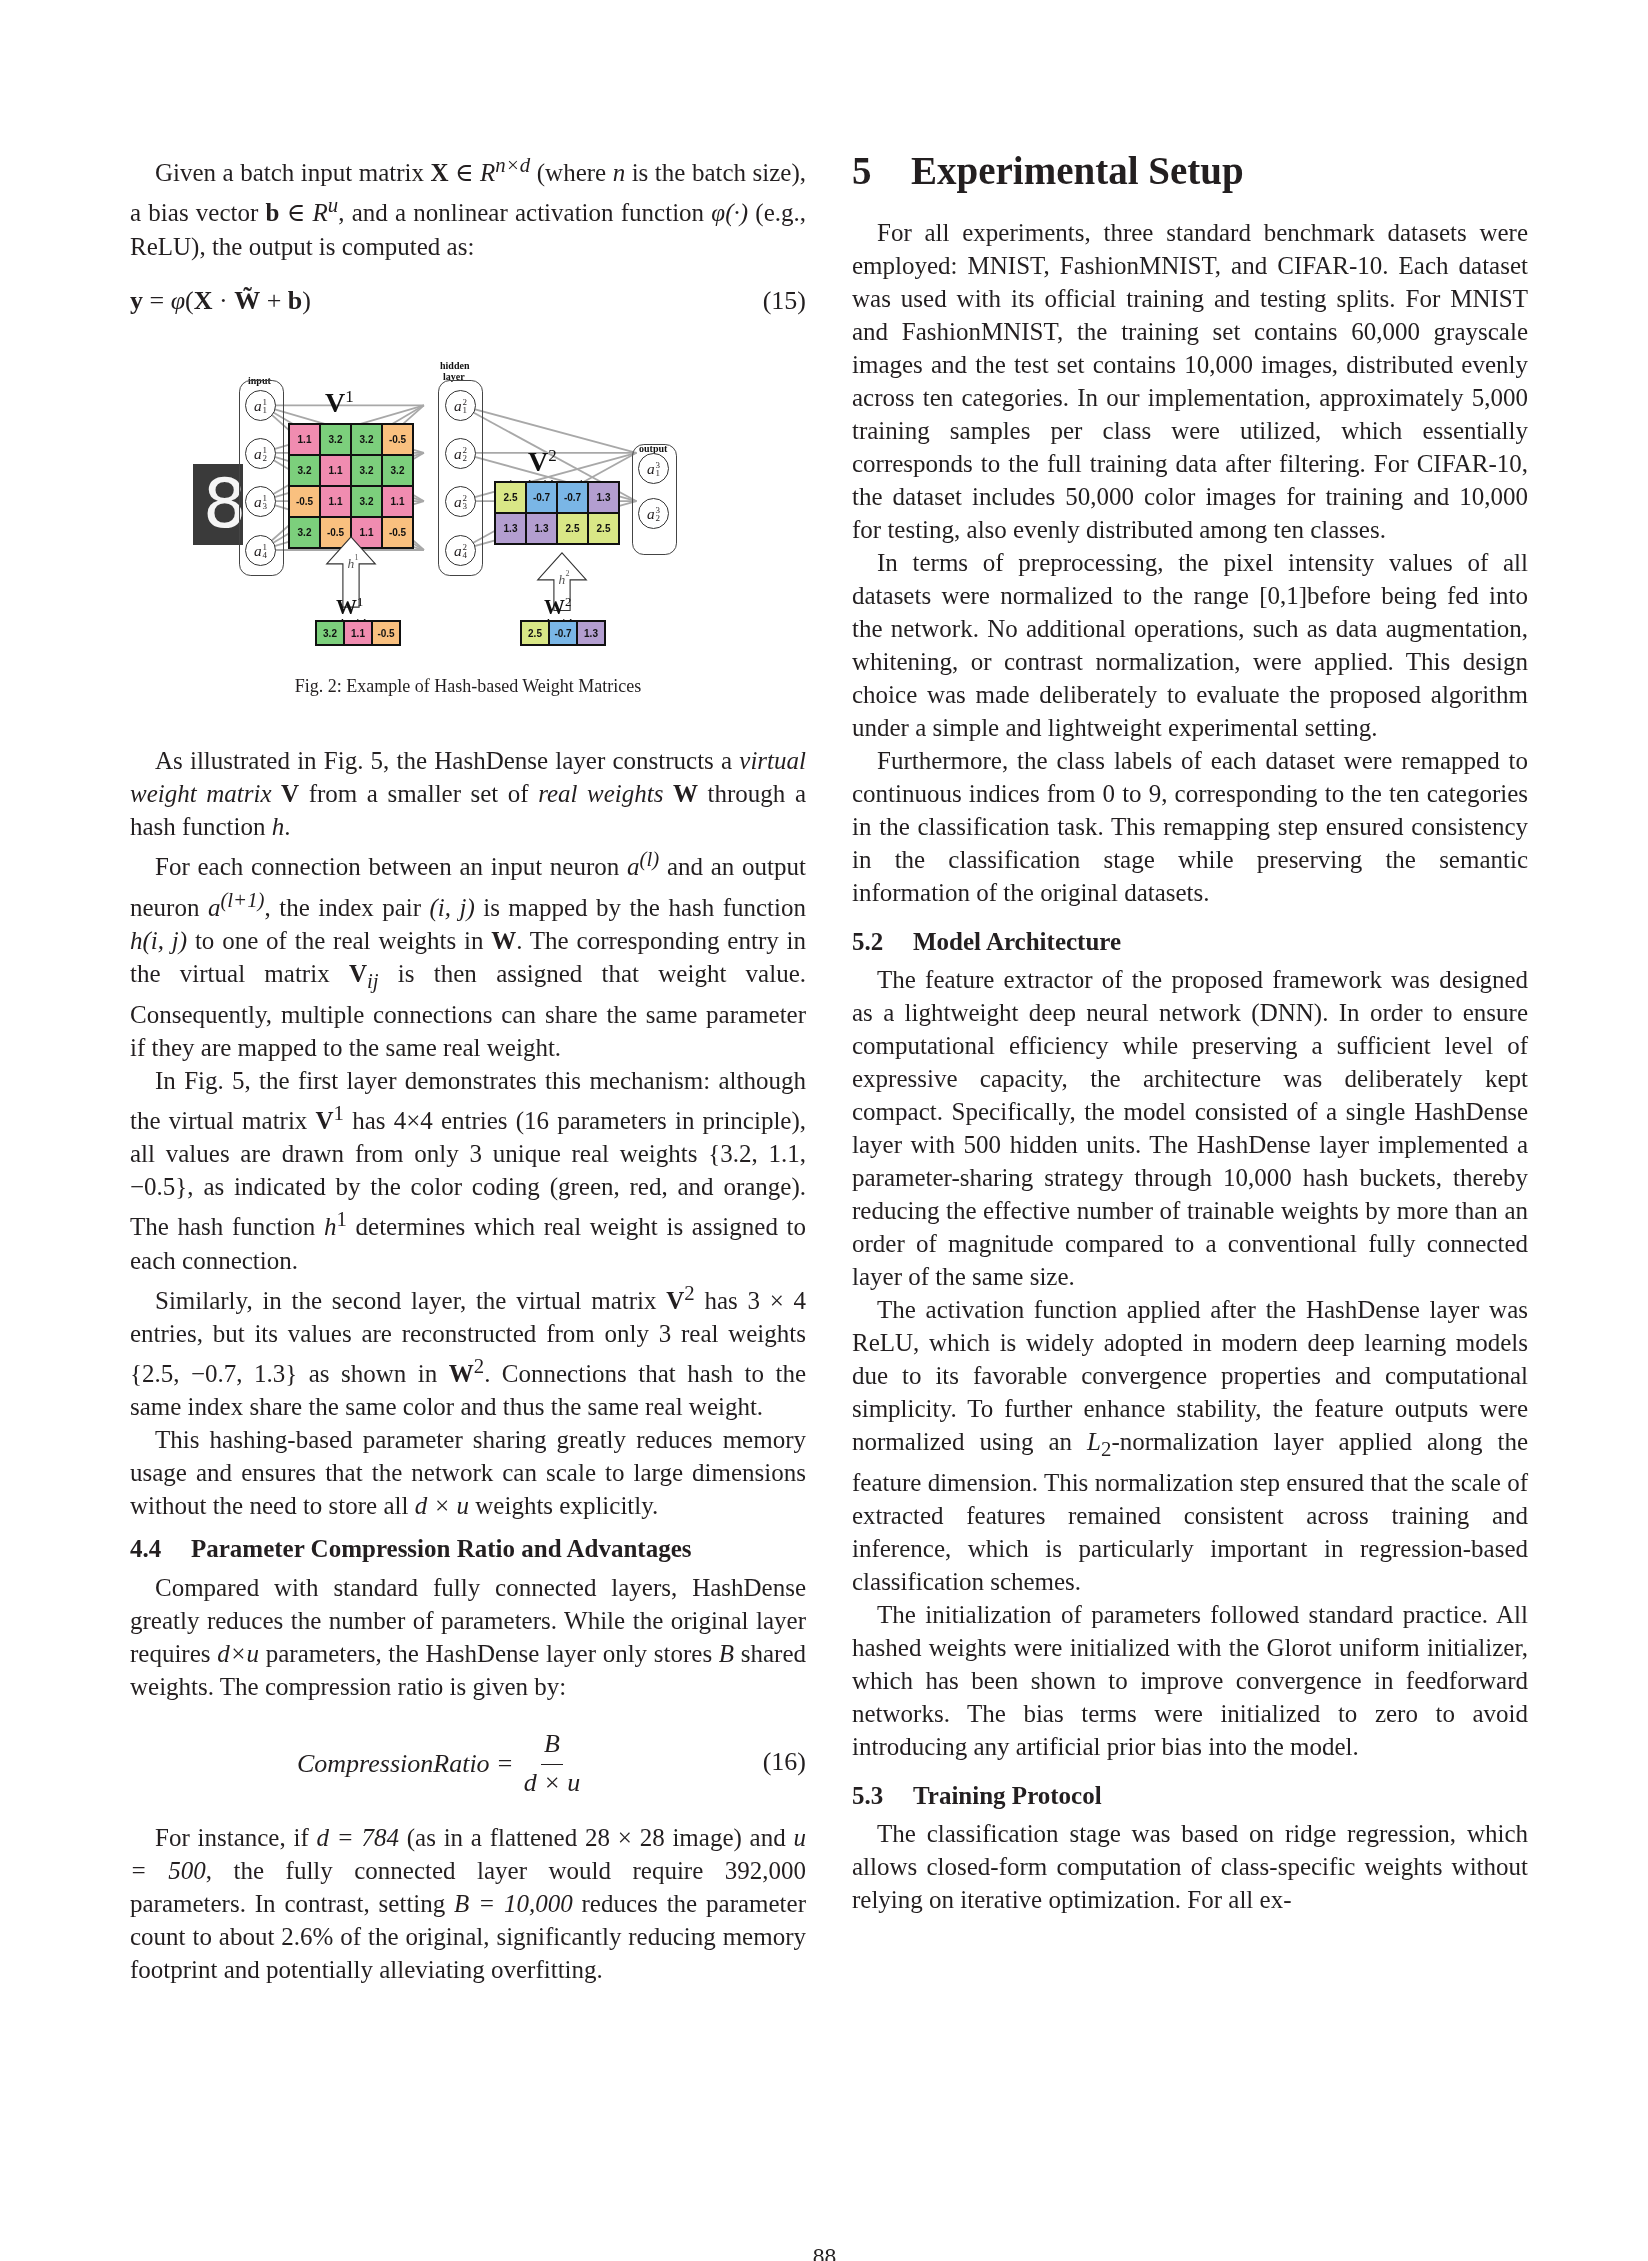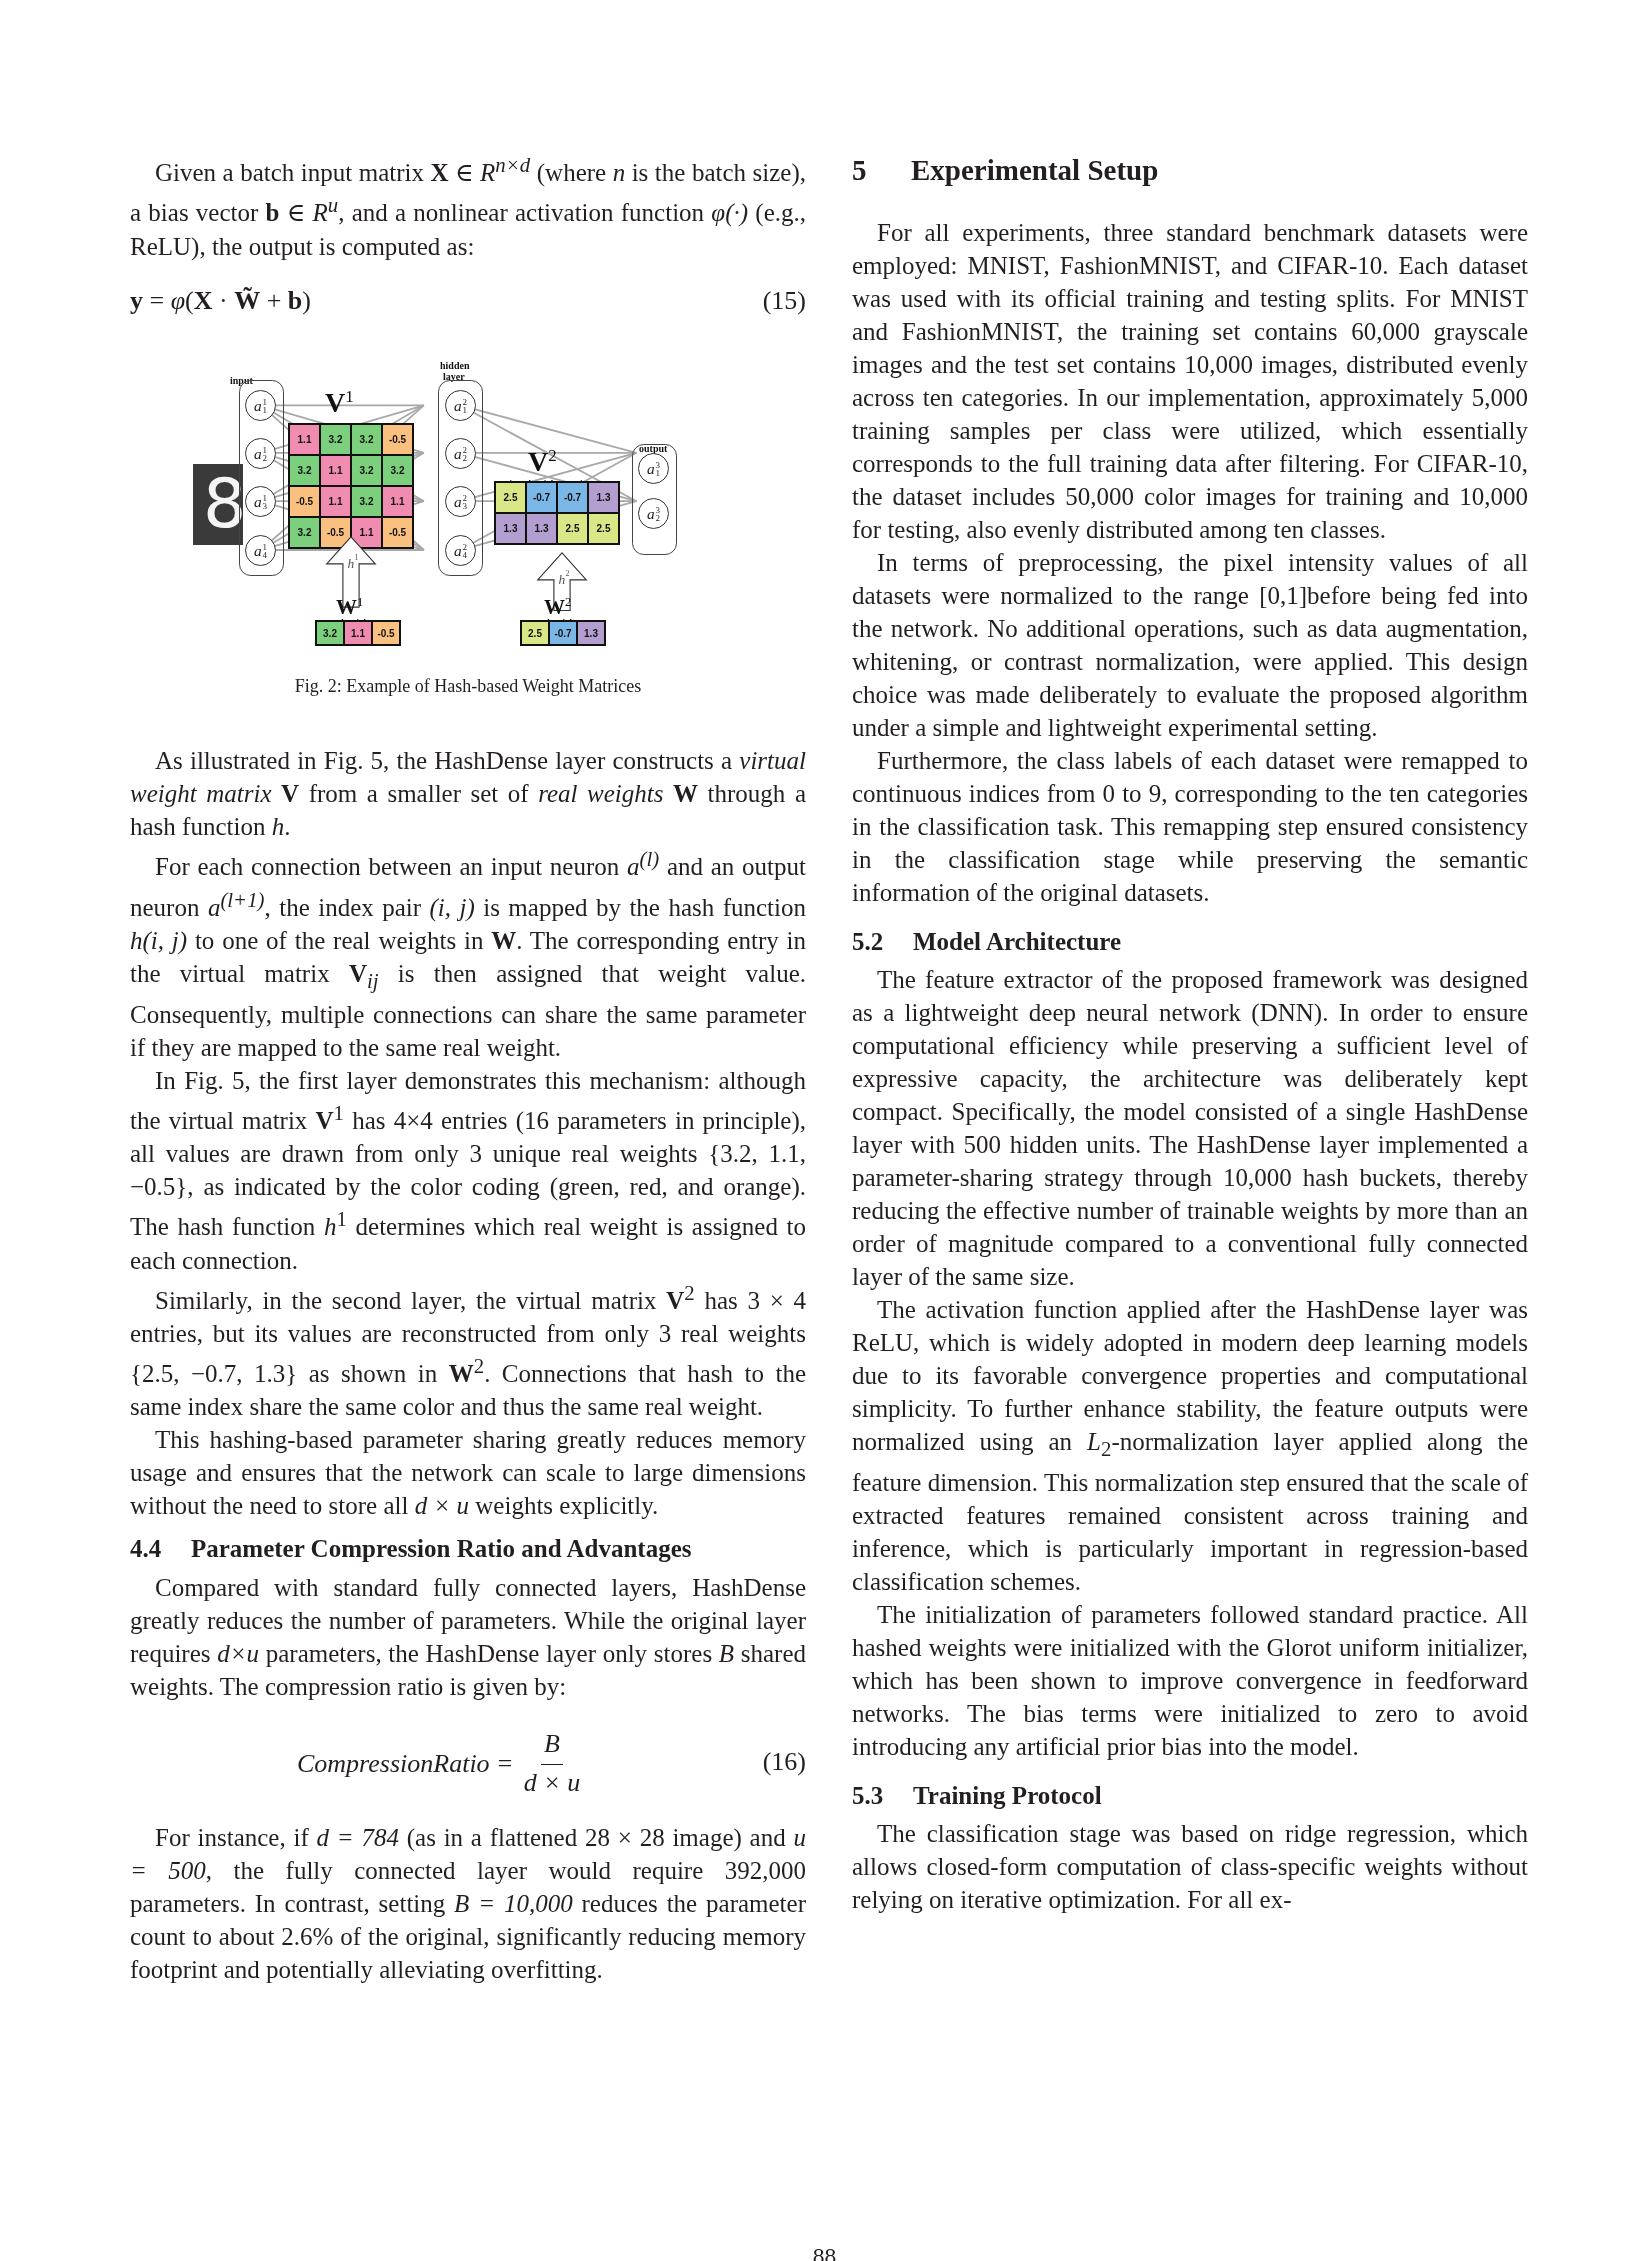--- a/index.html
+++ b/index.html
@@ -2,21 +2,21 @@
 <html style="font-size:7.2px"><head>
 <meta charset="utf-8">
 <style>
   html, body { margin: 0; padding: 0; background: #ffffff; }
   body { width: 1649px; height: 2333px; position: relative; overflow: hidden;
          font-family: "Liberation Serif", "DejaVu Serif", serif; color: #231f20; }
   .col { position: absolute; top: 149px; width: 676px; font-size: 25px; line-height: 33px; }
   .col.left { left: 130px; }
   .col.right { left: 852px; }
   p { margin: 0; text-align: justify; text-indent: 25px; hyphens: manual; }
-  .h1 { font-weight: bold; font-size: 29px; margin: 5.4px 0 29px 0; }
+  .h1 { font-weight: bold; font-size: 39px; margin: 5.4px 0 29px 0; }
   .h2 { font-weight: bold; font-size: 25px; margin: 10px 0 5.4px 0; }
   .h2 .num, .h1 .num { display: inline-block; width: 59px; }
   .h2 .num { width: 61px; }
   .eq { position: relative; text-align: left; height: 50px; line-height: 50px; margin: 13.6px 0 9px 0; font-size: 26px; }
   .eq .eqnum { position: absolute; right: 0; top: 0; }
   .eq.frac { height: 90px; line-height: normal; margin: 16.3px 0 11.8px 0; text-decoration: underline; }
   .frac-wrap { position: absolute; left: 167px; top: 0; display: flex; align-items: center; height: 90px; font-style: italic; }
   .fraction { display: inline-flex; flex-direction: column; align-items: center; margin-left: 10px; }
   .fraction .num-part { padding: 0 2.7px 4.5px 2.7px; border-bottom: 1.8px solid #231f20; }
   .fraction .den-part { padding-top: 3.6px; }
@@ -86,21 +86,21 @@
             <line x1="730" y1="367" x2="1120" y2="367"></line>
           <line x1="730" y1="475" x2="1120" y2="260"></line>
             <line x1="730" y1="475" x2="1120" y2="367"></line>
         </g>
       </svg>
 
       <div class="mnist">
           <div class="digit">8</div>
         </div>
 
-      <span class="fig-label" style="left:100px;top:29px">input</span>
+      <span class="fig-label" style="left:118px;top:29px">input</span>
       <span class="fig-label" style="left:310px;top:13.6px">hidden</span>
       <span class="fig-label" style="left:313px;top:25px">layer</span>
       <span class="fig-label" style="left:509px;top:97px">output</span>
 
       <div class="layer-box" style="left:109px;top:45px;width:43px;height:194px"></div>
       <div class="layer-box" style="left:308px;top:45px;width:43px;height:194px"></div>
       <div class="layer-box" style="left:502px;top:109px;width:43px;height:109px"></div>
 
       <div id="input-neurons">
           <div class="neuron" style="left: 115px; top: 55px;">

